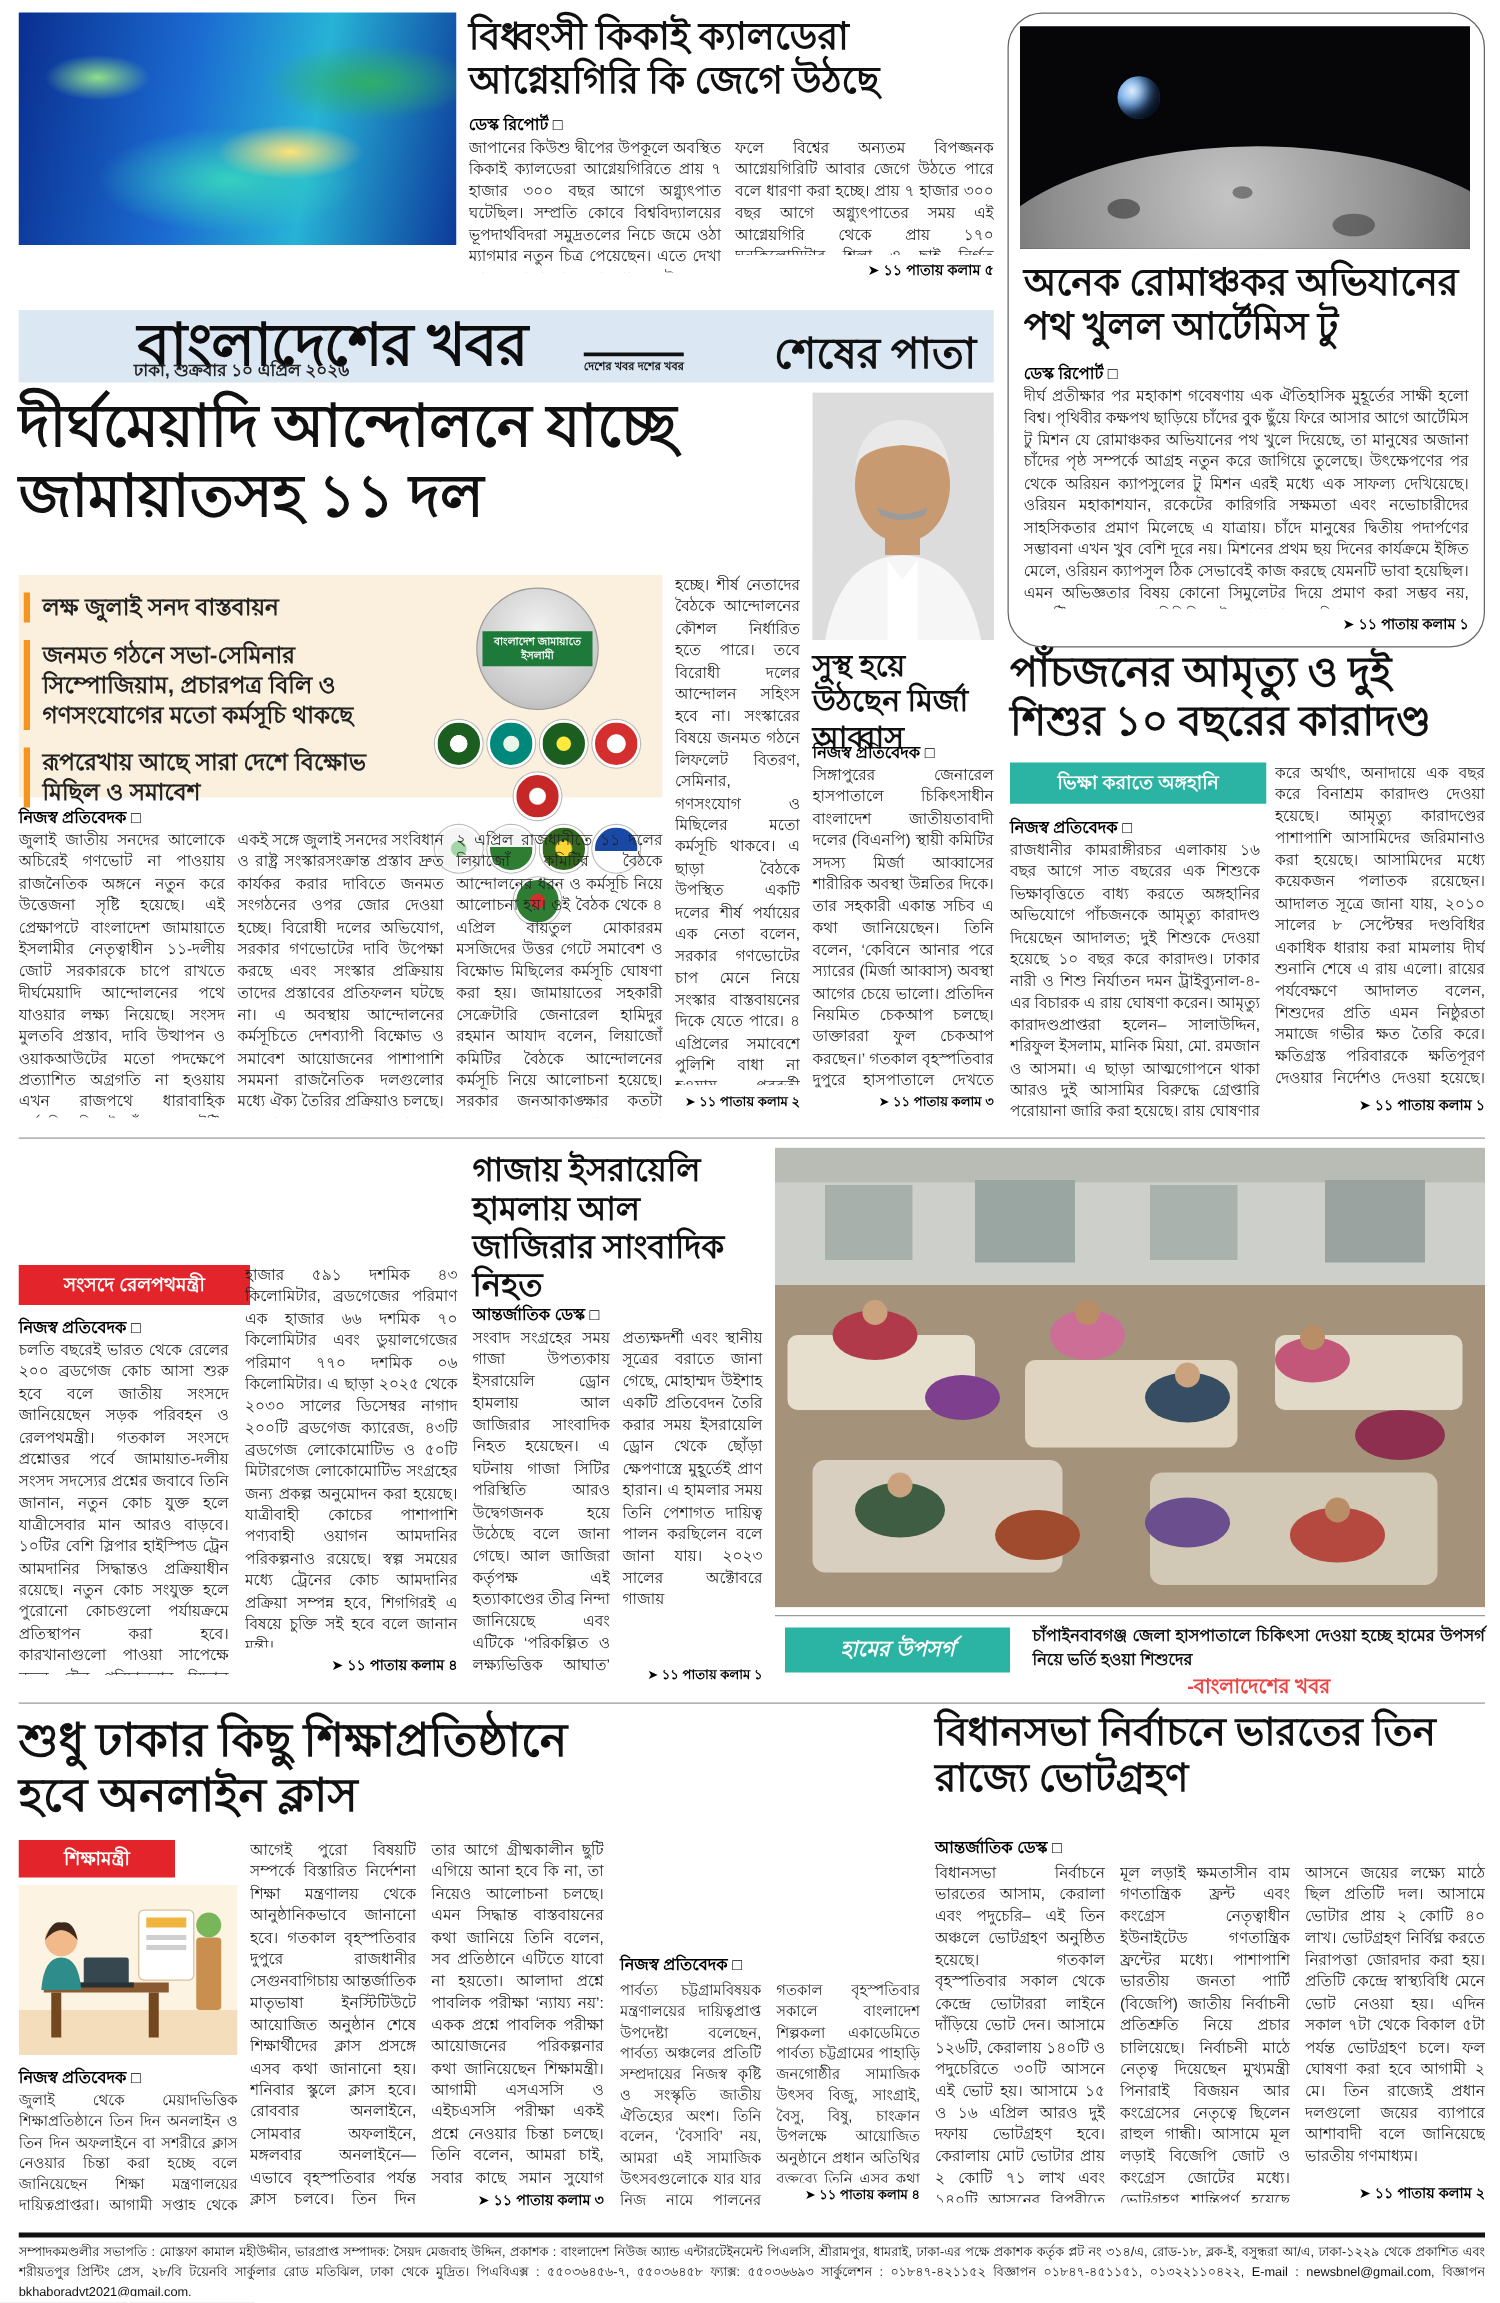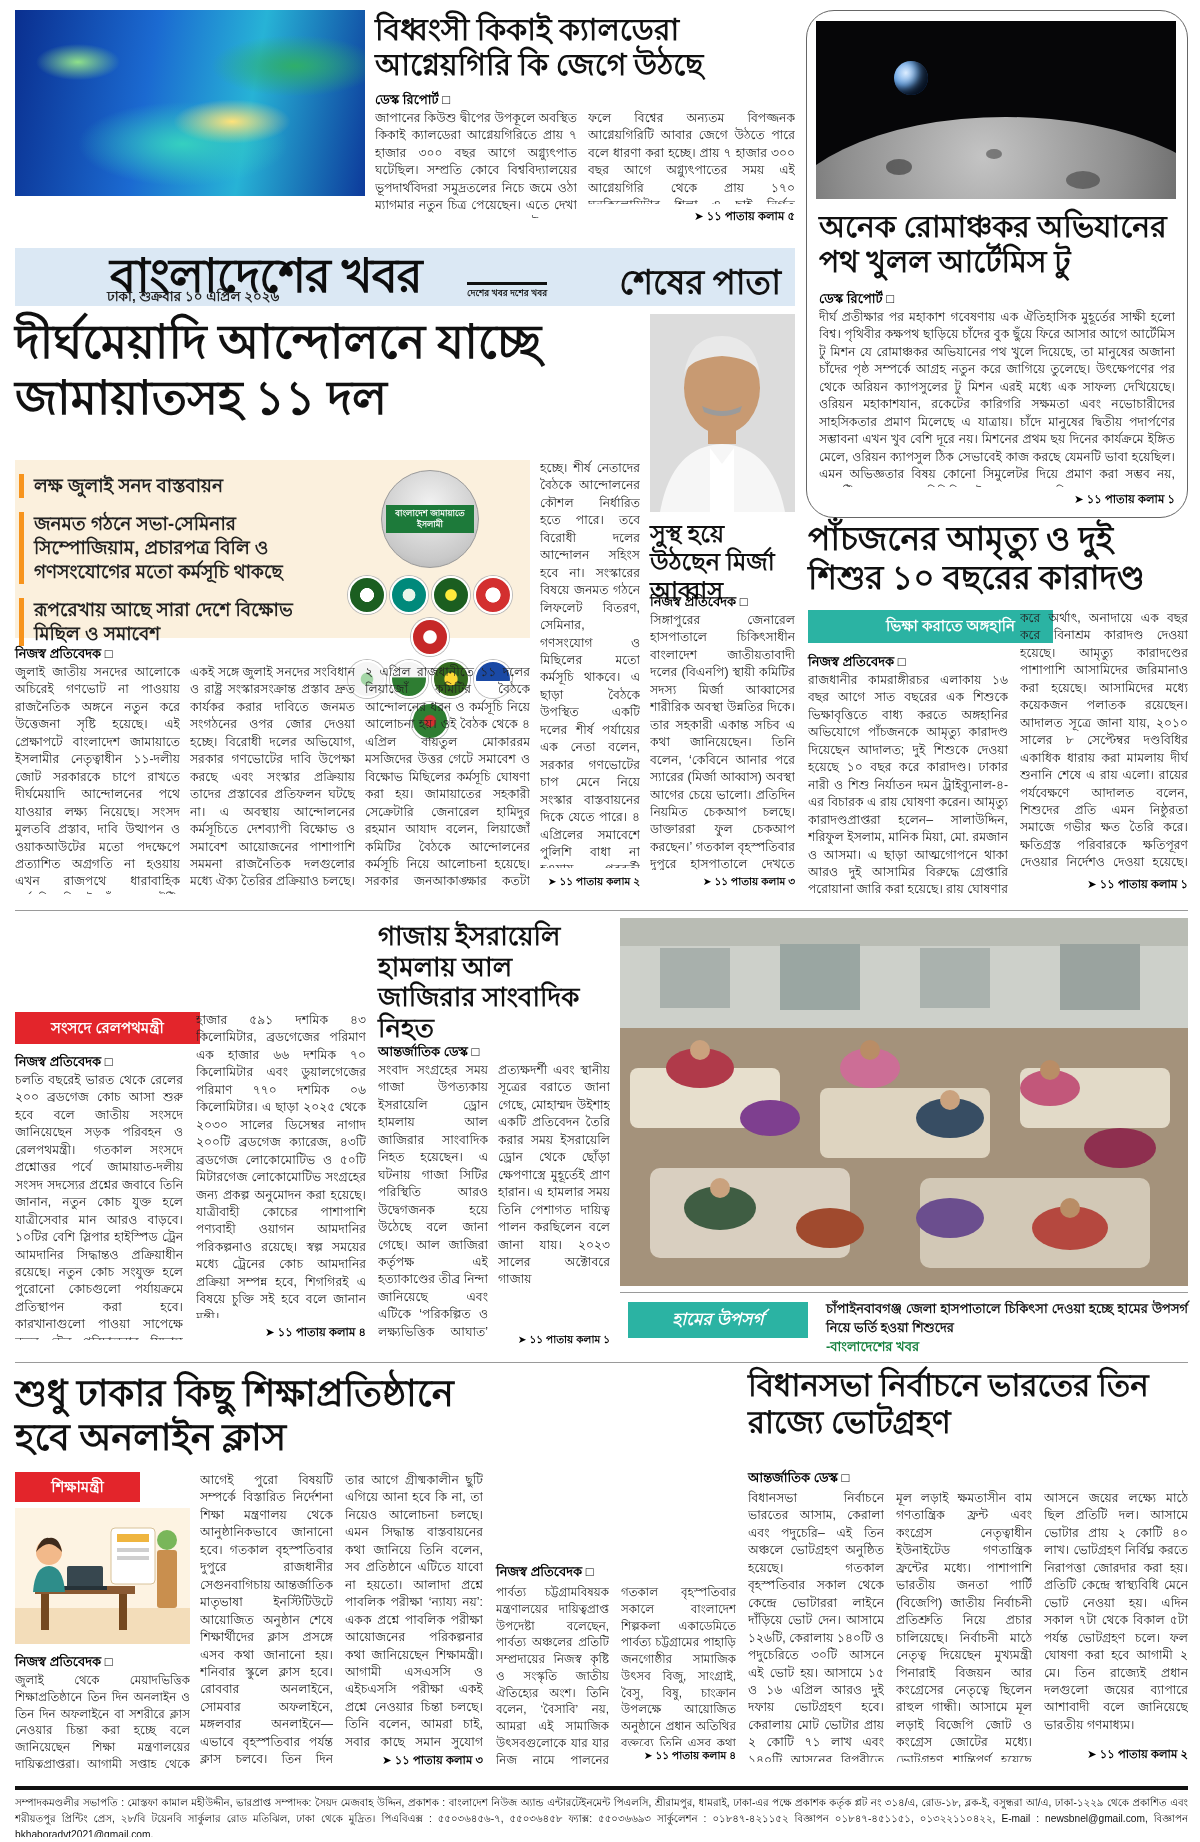--- a/index.html
+++ b/index.html
@@ -22,21 +22,21 @@
   .bullet-box{background:#fbf0dd;}
   .bullet-item{display:flex;margin-bottom:14px;}
   .bullet-bar{width:5px;background:#f7941d;margin-right:10px;flex:0 0 5px;}
   .bullet-label{font-weight:bold;font-size:18.5px;line-height:1.3;color:#222;}
   .boxed{border:1px solid #666;}
   .plogo{width:34px;height:34px;border-radius:50%;border:2px solid #fff;box-shadow:0 0 0 1px #bbb;display:inline-block;margin:2px;}
   .jamaat-circle{width:96px;height:96px;border-radius:50%;background:radial-gradient(circle at 50% 35%,#f2f2f2,#c9c9c9 70%,#a8a8a8);
     border:1px solid #9a9a9a;display:flex;align-items:center;justify-content:center;text-align:center;}
   .jamaat-band{background:#1d7a3a;color:#fff;font-size:8.5px;font-weight:bold;padding:3px 4px;line-height:1.25;width:80px;}
   .caption-text{font-size:13px;font-weight:bold;line-height:1.45;color:#111;text-align:justify;}
-  .credit{display:block;text-align:left;font-weight:bold;font-size:13px;color:#15803d;}
+  .credit{display:block;text-align:center;font-weight:bold;font-size:16px;color:#ef4444;}
   .footer-rule{background:#111;height:4px;}
   .footer-text{font-size:10.2px;line-height:1.55;color:#111;text-align:justify;}
 </style>
 </head>
 <body>
 
 <div id="page">
 
   <div class="abs" style="left:15px;top:10px;width:350px;height:186px;
        background:
@@ -123,21 +123,21 @@
   <div class="abs body-text" style="left:365px;top:664px;width:165px;height:230px;">২ এপ্রিল রাজধানীতে ১১ দলের লিয়াজোঁ কমিটির বৈঠকে আন্দোলনের ধরন ও কর্মসূচি নিয়ে আলোচনা হয়। ওই বৈঠক থেকে ৪ এপ্রিল বায়তুল মোকাররম মসজিদের উত্তর গেটে সমাবেশ ও বিক্ষোভ মিছিলের কর্মসূচি ঘোষণা করা হয়। জামায়াতের সহকারী সেক্রেটারি জেনারেল হামিদুর রহমান আযাদ বলেন, লিয়াজোঁ কমিটির বৈঠকে আন্দোলনের কর্মসূচি নিয়ে আলোচনা হয়েছে। সরকার জনআকাঙ্ক্ষার কতটা বাস্তবায়ন করতে পারছে, তা নিয়েও সেখানে মতবিনিময় হয়। খুব শিগগির নতুন কর্মসূচি ঘোষণা করা হবে বলেও তিনি জানান।</div>
   <div class="abs body-text" style="left:540px;top:460px;width:100px;height:408px;">হচ্ছে। শীর্ষ নেতাদের বৈঠকে আন্দোলনের কৌশল নির্ধারিত হতে পারে। তবে বিরোধী দলের আন্দোলন সহিংস হবে না। সংস্কারের বিষয়ে জনমত গঠনে লিফলেট বিতরণ, সেমিনার, গণসংযোগ ও মিছিলের মতো কর্মসূচি থাকবে। এ ছাড়া বৈঠকে উপস্থিত একটি দলের শীর্ষ পর্যায়ের এক নেতা বলেন, সরকার গণভোটের চাপ মেনে নিয়ে সংস্কার বাস্তবায়নের দিকে যেতে পারে। ৪ এপ্রিলের সমাবেশে পুলিশি বাধা না হওয়ায় পরবর্তী কর্মসূচি জোরদারের সিদ্ধান্ত হয়েছে।</div>
   <div class="abs note" style="left:540px;top:874px;width:100px;font-size:10.5px;">➤ ১১ পাতায় কলাম ২</div>
 
   <div class="abs hl" style="left:650px;top:520px;width:145px;font-size:24px;">সুস্থ হয়ে উঠছেন মির্জা আব্বাস</div>
   <div class="abs kicker" style="left:650px;top:592px;width:145px;">নিজস্ব প্রতিবেদক □</div>
   <div class="abs body-text" style="left:650px;top:612px;width:145px;height:258px;">সিঙ্গাপুরের জেনারেল হাসপাতালে চিকিৎসাধীন বাংলাদেশ জাতীয়তাবাদী দলের (বিএনপি) স্থায়ী কমিটির সদস্য মির্জা আব্বাসের শারীরিক অবস্থা উন্নতির দিকে। তার সহকারী একান্ত সচিব এ কথা জানিয়েছেন। তিনি বলেন, ‘কেবিনে আনার পরে স্যারের (মির্জা আব্বাস) অবস্থা আগের চেয়ে ভালো। প্রতিদিন নিয়মিত চেকআপ চলছে। ডাক্তাররা ফুল চেকআপ করছেন।’ গতকাল বৃহস্পতিবার দুপুরে হাসপাতালে দেখতে যান বিএনপির মহাসচিব মির্জা ফখরুল ইসলাম আলমগীর ও স্থায়ী কমিটির সদস্য নজরুল ইসলাম খান। সেখানে বেশ কিছু সময় তারা একসঙ্গে কাটান বলে জানা গেছে। গত ১৬ মার্চ তাকে বসুন্ধরা হাসপাতাল থেকে সিঙ্গাপুরে নেওয়া হয়।</div>
   <div class="abs note" style="left:650px;top:874px;width:145px;font-size:10.5px;">➤ ১১ পাতায় কলাম ৩</div>
 
   <div class="abs hl" style="left:808px;top:520px;width:380px;font-size:33px;">পাঁচজনের আমৃত্যু ও দুই শিশুর ১০ বছরের কারাদণ্ড</div>
-  <div class="abs badge badge-teal" style="left:808px;top:610px;width:205px;height:33px;padding-left:40px;">ভিক্ষা করাতে অঙ্গহানি</div>
+  <div class="abs badge badge-teal" style="left:808px;top:610px;width:205px;height:33px;">ভিক্ষা করাতে অঙ্গহানি</div>
   <div class="abs kicker" style="left:808px;top:652px;width:200px;">নিজস্ব প্রতিবেদক □</div>
   <div class="abs body-text" style="left:808px;top:672px;width:200px;height:222px;">রাজধানীর কামরাঙ্গীরচর এলাকায় ১৬ বছর আগে সাত বছরের এক শিশুকে ভিক্ষাবৃত্তিতে বাধ্য করতে অঙ্গহানির অভিযোগে পাঁচজনকে আমৃত্যু কারাদণ্ড দিয়েছেন আদালত; দুই শিশুকে দেওয়া হয়েছে ১০ বছর করে কারাদণ্ড। ঢাকার নারী ও শিশু নির্যাতন দমন ট্রাইব্যুনাল-৪-এর বিচারক এ রায় ঘোষণা করেন। আমৃত্যু কারাদণ্ডপ্রাপ্তরা হলেন– সালাউদ্দিন, শরিফুল ইসলাম, মানিক মিয়া, মো. রমজান ও আসমা। এ ছাড়া আত্মগোপনে থাকা আরও দুই আসামির বিরুদ্ধে গ্রেপ্তারি পরোয়ানা জারি করা হয়েছে। রায় ঘোষণার সময় ট্রাইব্যুনালে উপস্থিত ছিলেন কারাগারে থাকা চার আসামি।</div>
   <div class="abs body-text" style="left:1020px;top:610px;width:168px;height:260px;">করে অর্থাৎ, অনাদায়ে এক বছর করে বিনাশ্রম কারাদণ্ড দেওয়া হয়েছে। আমৃত্যু কারাদণ্ডের পাশাপাশি আসামিদের জরিমানাও করা হয়েছে। আসামিদের মধ্যে কয়েকজন পলাতক রয়েছেন। আদালত সূত্রে জানা যায়, ২০১০ সালের ৮ সেপ্টেম্বর দণ্ডবিধির একাধিক ধারায় করা মামলায় দীর্ঘ শুনানি শেষে এ রায় এলো। রায়ের পর্যবেক্ষণে আদালত বলেন, শিশুদের প্রতি এমন নিষ্ঠুরতা সমাজে গভীর ক্ষত তৈরি করে। ক্ষতিগ্রস্ত পরিবারকে ক্ষতিপূরণ দেওয়ার নির্দেশও দেওয়া হয়েছে। আর দুই শিশু আসামিকে দেওয়া সাজার পাশাপাশি ১০ হাজার টাকা</div>
   <div class="abs note" style="left:1020px;top:876px;width:168px;">➤ ১১ পাতায় কলাম ১</div>
 
   <div class="abs rule-h" style="left:15px;top:910px;width:1173px;"></div>
 
   <div class="abs badge badge-red" style="left:15px;top:1012px;width:185px;height:32px;">সংসদে রেলপথমন্ত্রী</div>
   <div class="abs kicker" style="left:15px;top:1052px;width:185px;">নিজস্ব প্রতিবেদক □</div>
   <div class="abs body-text" style="left:15px;top:1072px;width:168px;height:268px;">চলতি বছরেই ভারত থেকে রেলের ২০০ ব্রডগেজ কোচ আসা শুরু হবে বলে জাতীয় সংসদে জানিয়েছেন সড়ক পরিবহন ও রেলপথমন্ত্রী। গতকাল সংসদে প্রশ্নোত্তর পর্বে জামায়াত-দলীয় সংসদ সদস্যের প্রশ্নের জবাবে তিনি জানান, নতুন কোচ যুক্ত হলে যাত্রীসেবার মান আরও বাড়বে। ১০টির বেশি স্লিপার হাইস্পিড ট্রেন আমদানির সিদ্ধান্তও প্রক্রিয়াধীন রয়েছে। নতুন কোচ সংযুক্ত হলে পুরোনো কোচগুলো পর্যায়ক্রমে প্রতিস্থাপন করা হবে। কারখানাগুলো পাওয়া সাপেক্ষে নতুন ট্রেন পরিচালনার সিদ্ধান্ত নেওয়া হবে। বিএনপি-দলীয় সদস্য মোশারফ হোসেনের প্রশ্নের জবাবে রেলপথমন্ত্রী জানান, দেশে মিটারগেজ রেলপথ ৪২৮ দশমিক ৮ কিলোমিটার এক</div>

